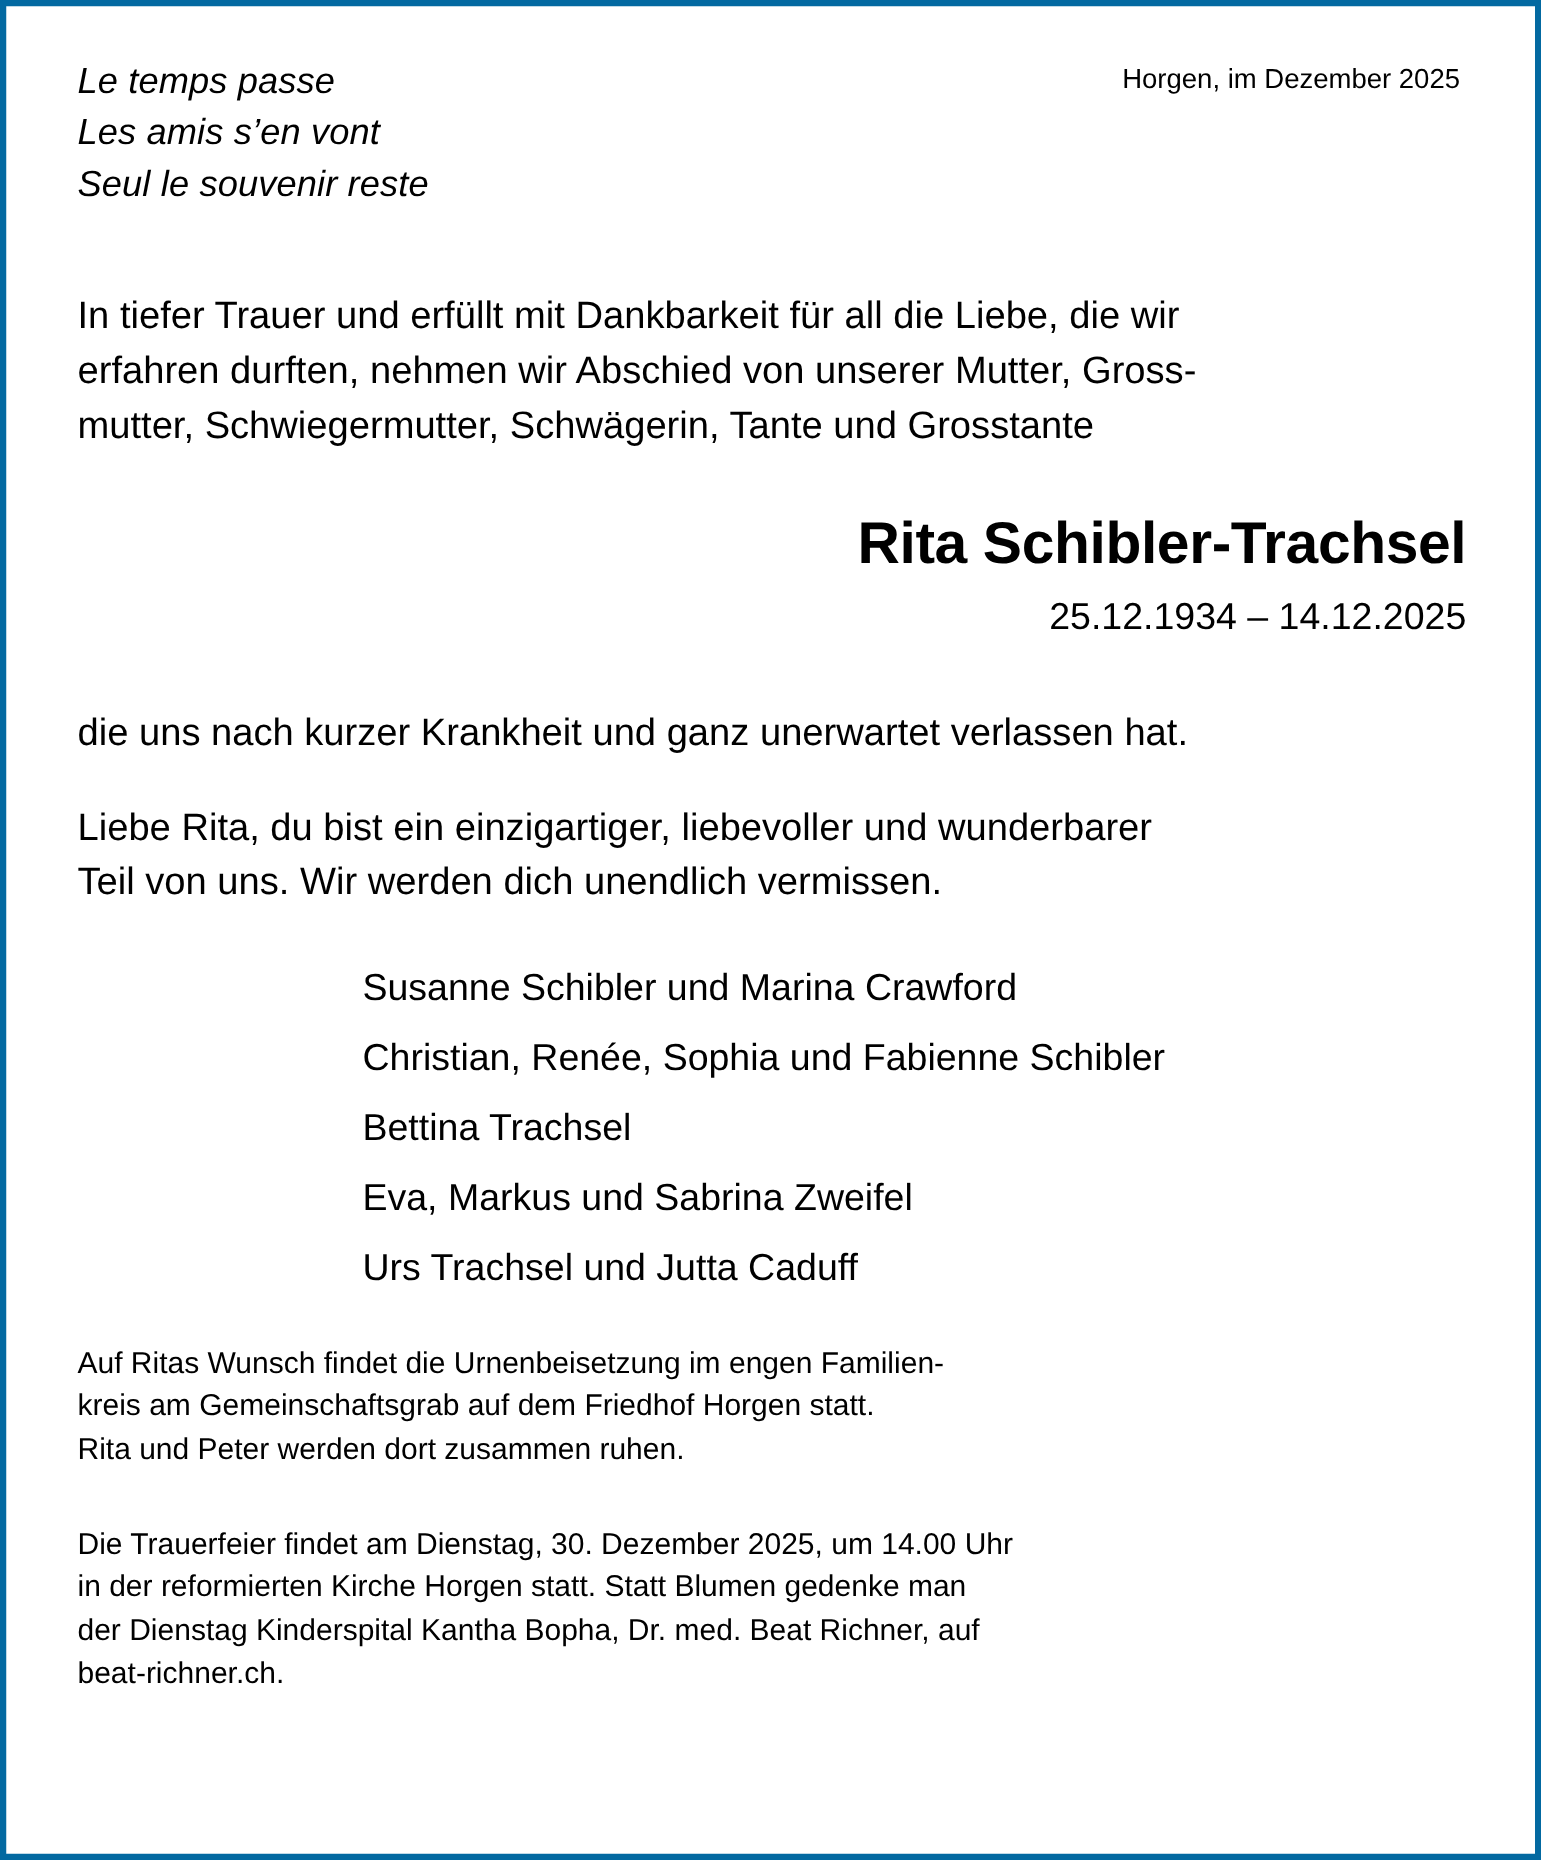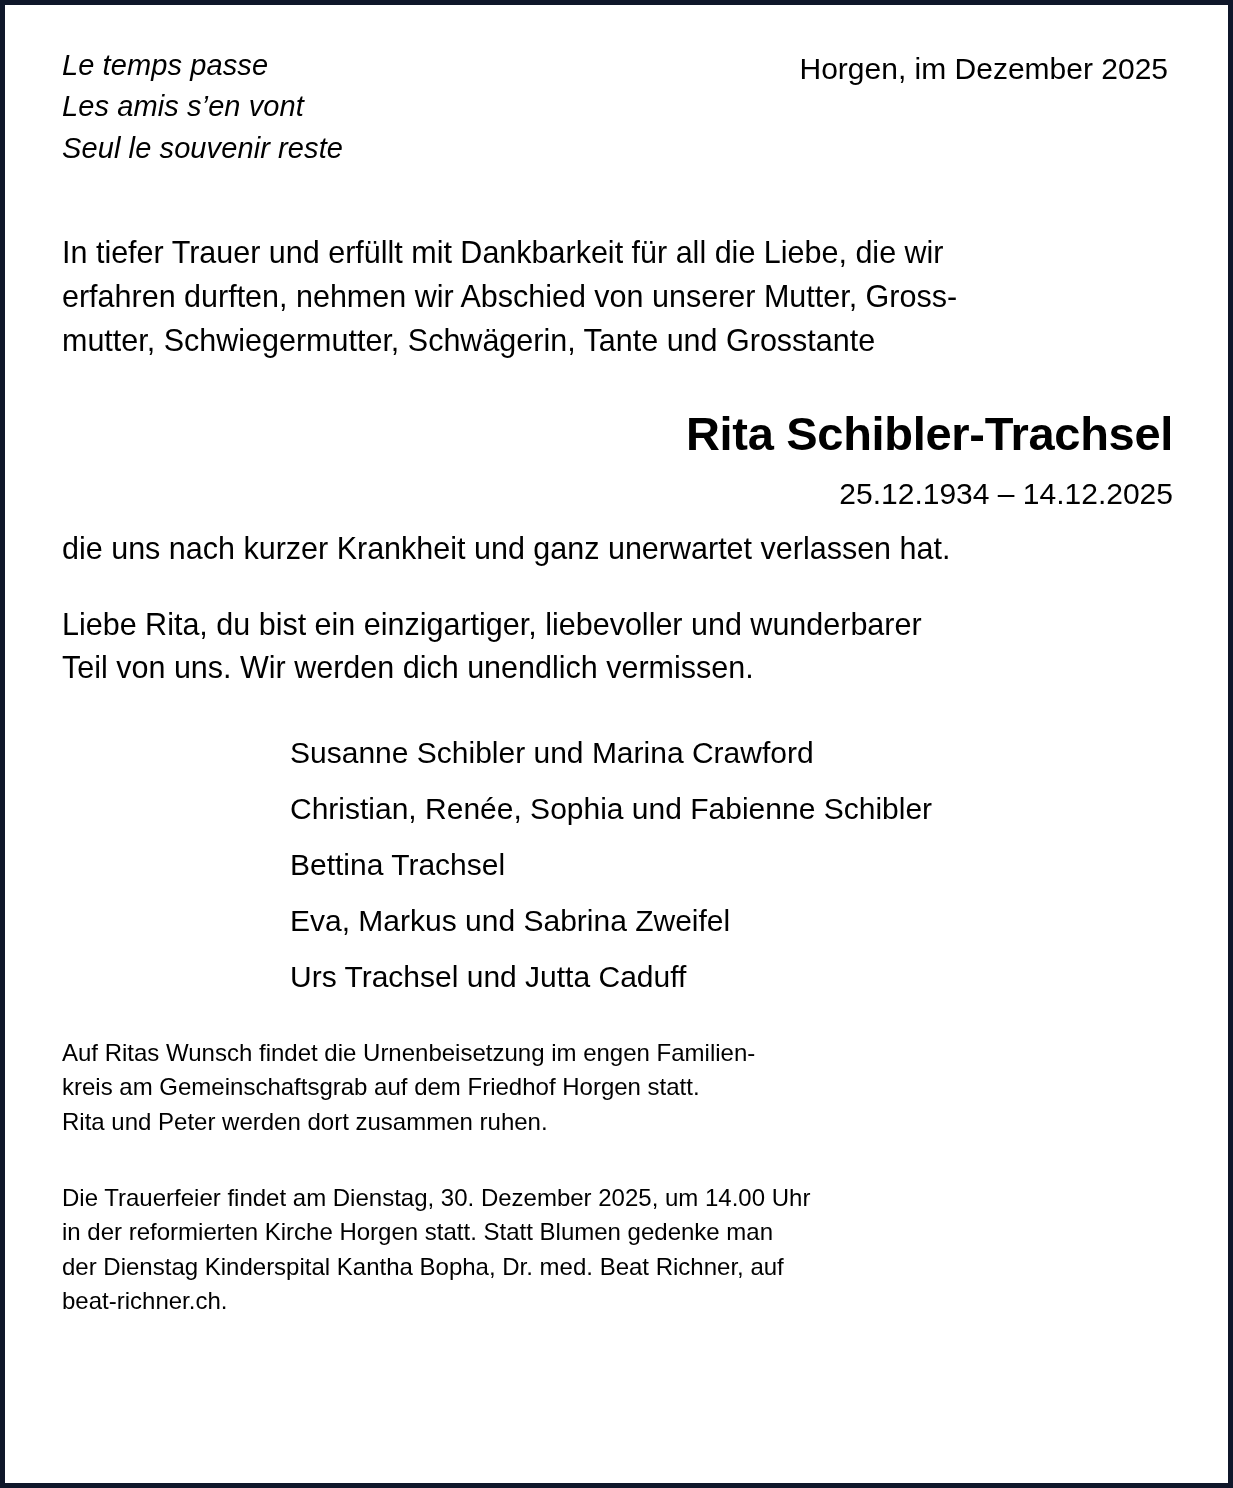--- a/index.html
+++ b/index.html
@@ -11,38 +11,38 @@
     width: 1233px;
     height: 1488px;
     font-family: "Liberation Sans", sans-serif;
     color: #000000;
     overflow: hidden;
   }
   .obituary {
     box-sizing: border-box;
     width: 1233px;
     height: 1488px;
-    border: 5px solid #0f172a;
+    border: 5px solid #0369a1;
     padding: 40px 55px 20px 57px;
     background: #ffffff;
   }
   .top-row {
     display: flex;
     justify-content: space-between;
     align-items: flex-start;
   }
   .verse {
     font-style: italic;
     font-size: 29px;
     line-height: 1.43;
     white-space: pre-line;
     letter-spacing: 0.1px;
   }
   .place-date {
-    font-size: 30px;
+    font-size: 22px;
     line-height: 1.3;
     padding-top: 4px;
     padding-right: 5px;
     text-align: right;
   }
   .intro {
     margin-top: 62px;
     font-size: 30.5px;
     line-height: 1.43;
     text-align: justify;
@@ -60,21 +60,21 @@
     font-weight: bold;
     letter-spacing: -0.3px;
   }
   .dates {
     font-size: 30px;
     margin-top: 16px;
   }
   .para {
     font-size: 30.5px;
     line-height: 1.43;
-    margin-top: 16px;
+    margin-top: 54px;
   }
   .para.tight {
     margin-top: 32px;
   }
   .names-list {
     margin-top: 46px;
     padding-left: 228px;
     font-size: 30px;
   }
   .names-list div {

